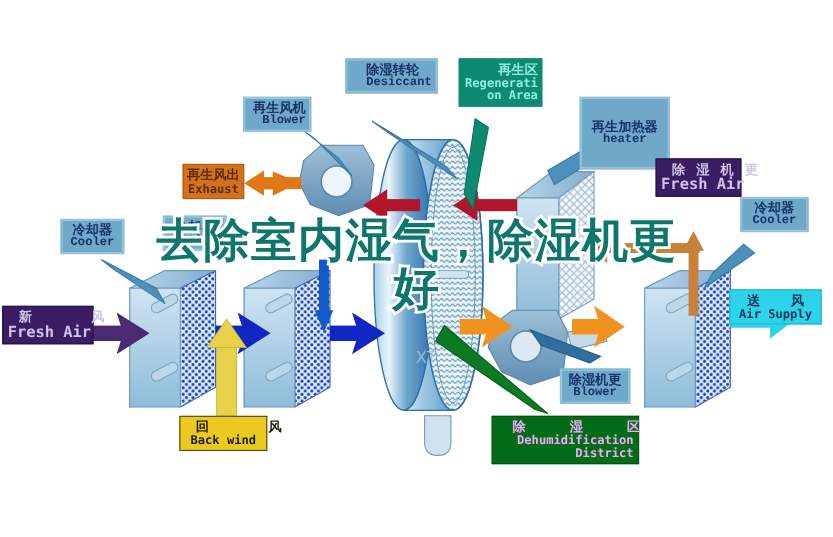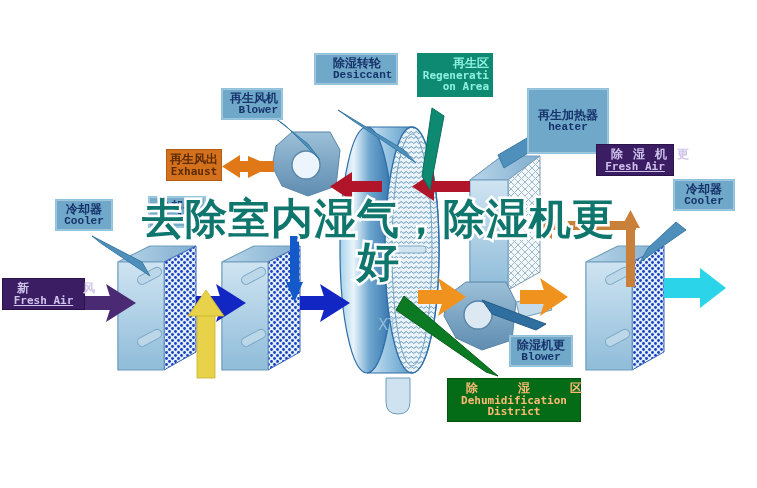--- a/index.html
+++ b/index.html
@@ -18,35 +18,35 @@
        box-shadow:0 0 0 1px rgba(255,255,255,.35) inset;}
   .sky .cn{font-size:12px;}
   .sky .en{font-size:11px;font-family:Liberation Mono, monospace;}
 
   .teal{background:#0e8a72;color:#8ff0e0;border:1px solid #0e8a72;text-align:right;}
   .teal .cn{font-size:12px;}
   .teal .en{font-size:11px;}
 
   .purple{background:#3a1d63;color:#cfc3ea;border:1px solid #2a1348;}
   .purple .cn{font-size:12px;letter-spacing:10px;text-indent:10px;}
-  .purple .en{font-size:11px;text-decoration:underline;}
+  .purple .en{font-size:14px;}
 
   .orange{background:#d4711c;color:#5c2a06;border:1px solid #b35c12;}
   .orange .cn{font-size:12px;}
   .orange .en{font-size:11px;}
 
   .gold{background:#ebc91e;color:#1d1d06;border:1.5px solid #4c4a12;}
   .gold .cn{font-size:12px;letter-spacing:10px;text-indent:10px;}
   .gold .en{font-size:11px;}
 
   .cyan{background:#2bd4e8;color:#10315e;border:1px solid #1fb7c9;}
   .cyan .cn{font-size:12px;letter-spacing:8px;text-indent:8px;}
   .cyan .en{font-size:11px;}
 
-  .green{background:#046b16;color:#fdba74;border:1px solid #035210;}
+  .green{background:#046b16;color:#f0abfc;border:1px solid #035210;text-align:right;}
   .green .cn{font-size:12px;letter-spacing:14px;text-indent:14px;}
   .green .en{font-size:11px;}
 
   
   #headline{position:absolute;left:0;top:198px;width:757px;text-align:center;
     font-family:"DejaVu Sans",sans-serif;font-weight:700;font-size:42px;line-height:1.02;
     color:#0f766e;
     -webkit-text-stroke:5px #ffffff;paint-order:stroke fill;
     letter-spacing:1px;pointer-events:none;}
   #headline .l2{display:block;}
@@ -285,31 +285,39 @@
   <div class="lbl sky" style="left:673px;top:179px;width:62px;padding:3px 3px;">
     <span class="cn">冷却器</span>
     <span class="en">Cooler</span>
   </div>
 
   <div class="lbl purple" style="left:2px;top:278px;width:83px;padding:3px 4px;">
     <span class="cn">新　　风</span>
     <span class="en">Fresh Air</span>
   </div>
 
+  <div class="lbl gold" style="left:163px;top:378px;width:80px;padding:3px 4px;">
+    <span class="cn">回　　风</span>
+    <span class="en">Back wind</span>
+  </div>
 
   <div class="lbl sky" style="left:509px;top:335px;width:64px;padding:3px 4px;">
     <span class="cn">除湿机更</span>
     <span class="en">Blower</span>
   </div>
 
   <div class="lbl green" style="left:447px;top:378px;width:134px;padding:3px 4px;">
     <span class="cn">除　湿　区</span>
     <span class="en">Dehumidification</span>
     <span class="en">District</span>
   </div>
 
+  <div class="lbl cyan" style="left:663px;top:263px;width:84px;padding:3px 4px;">
+    <span class="cn">送　风</span>
+    <span class="en">Air Supply</span>
+  </div>
 
   <div id="headline">
     <span>去除室内湿气，除湿机更</span>
     <span class="l2">好</span>
   </div>
 
 </div>
 
 </body></html>

